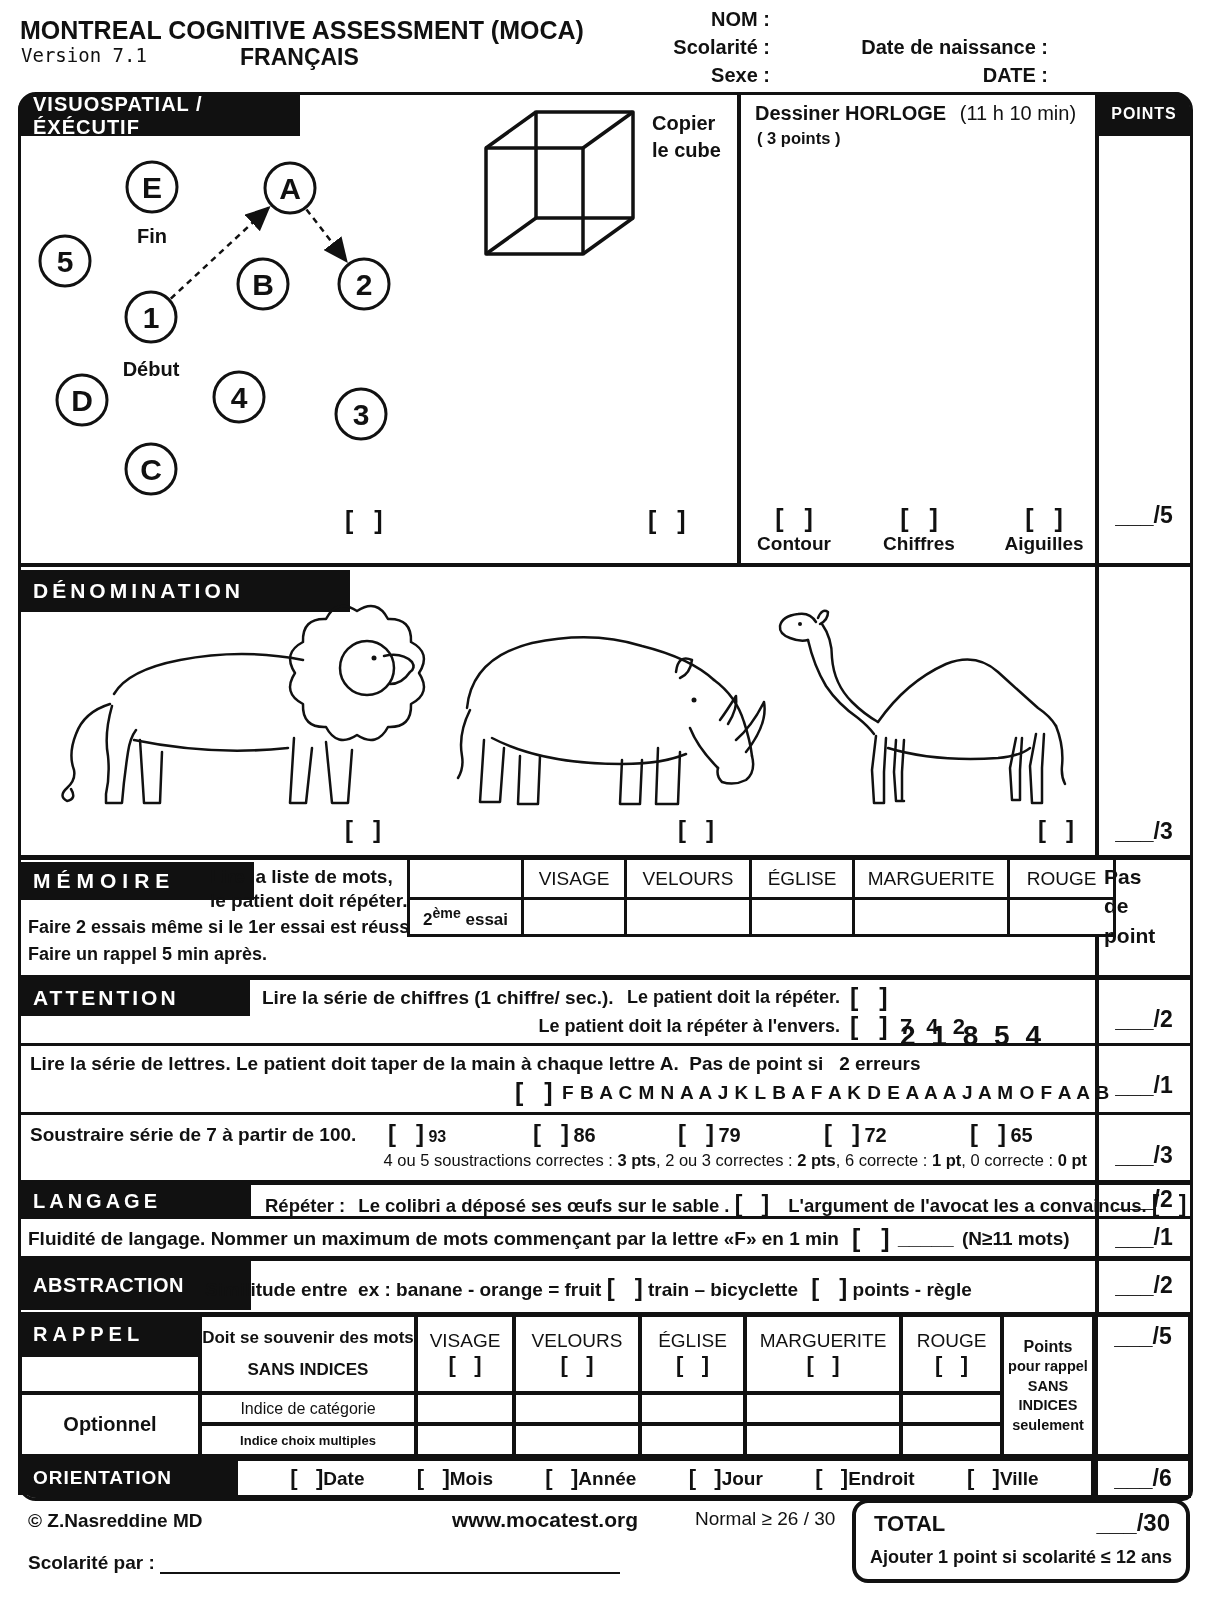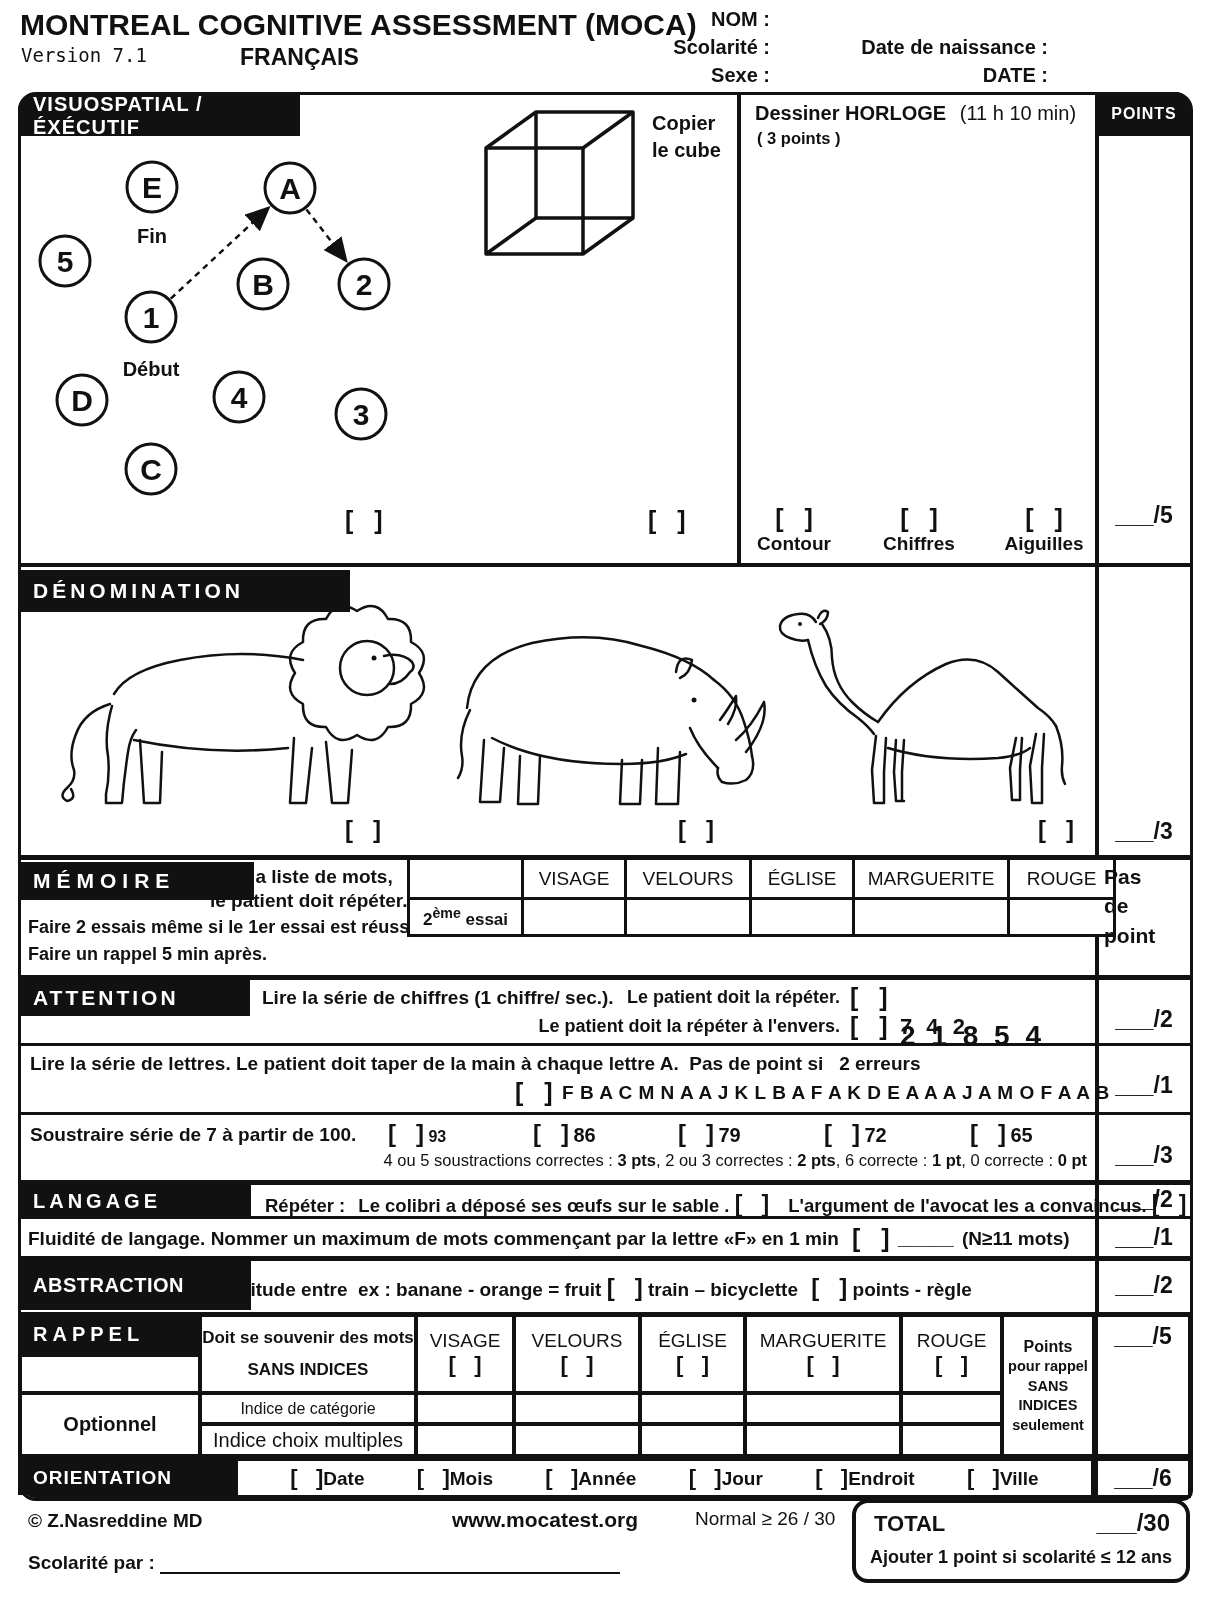--- a/index.html
+++ b/index.html
@@ -23,21 +23,21 @@
             font-size:19px}
   table.mem td{border:3px solid #111;text-align:center;padding:0;background:#fff}
   svg{display:block}
   .ckgrp{position:absolute;display:flex;flex-direction:column;align-items:center}
 </style>
 </head>
 <body>
 
 <div class="page">
 
-  <div class="abs" style="left:20px;top:8px;font-size:30px;font-weight:bold">MONTREAL COGNITIVE ASSESSMENT (MOCA)</div>
+  <div class="abs" style="left:20px;top:16px;font-size:25px;font-weight:bold">MONTREAL COGNITIVE ASSESSMENT (MOCA)</div>
   <div class="abs" style="left:21px;top:44px;font-size:19px;font-family:'DejaVu Sans Mono',monospace">Version 7.1</div>
   <div class="abs" style="left:240px;top:44px;font-size:23px;font-weight:bold">FRANÇAIS</div>
 
   <div class="abs" style="left:640px;top:8px;width:130px;text-align:right;font-size:20px;font-weight:bold">NOM :</div>
   <div class="abs" style="left:600px;top:36px;width:170px;text-align:right;font-size:20px;font-weight:bold">Scolarité :</div>
   <div class="abs" style="left:640px;top:64px;width:130px;text-align:right;font-size:20px;font-weight:bold">Sexe :</div>
   <div class="abs" style="left:830px;top:36px;width:218px;text-align:right;font-size:20px;font-weight:bold">Date de naissance :</div>
   <div class="abs" style="left:830px;top:64px;width:218px;text-align:right;font-size:20px;font-weight:bold">DATE :</div>
 
   <div class="frame"></div>
@@ -331,21 +331,21 @@
   <div class="wcell" style="left:202px;top:1395px;width:212px;height:27px">
     <div style="font-size:16px;font-weight:normal">Indice de catégorie</div>
   </div>
   <div class="wcell" style="left:418px;top:1395px;width:94px;height:27px"></div>
   <div class="wcell" style="left:516px;top:1395px;width:122px;height:27px"></div>
   <div class="wcell" style="left:642px;top:1395px;width:101px;height:27px"></div>
   <div class="wcell" style="left:747px;top:1395px;width:152px;height:27px"></div>
   <div class="wcell" style="left:903px;top:1395px;width:97px;height:27px"></div>
 
   <div class="wcell" style="left:202px;top:1426px;width:212px;height:28px">
-    <div style="font-size:20px;font-weight:normal">Indice choix multiples</div>
+    <div style="font-size:13px;font-weight:bold">Indice choix multiples</div>
   </div>
   <div class="wcell" style="left:418px;top:1426px;width:94px;height:28px"></div>
   <div class="wcell" style="left:516px;top:1426px;width:122px;height:28px"></div>
   <div class="wcell" style="left:642px;top:1426px;width:101px;height:28px"></div>
   <div class="wcell" style="left:747px;top:1426px;width:152px;height:28px"></div>
   <div class="wcell" style="left:903px;top:1426px;width:97px;height:28px"></div>
 
   <div class="wcell" style="left:1098px;top:1317px;width:90px;height:137px;justify-content:flex-start;padding-top:6px">
     <div style="font-size:23px;font-weight:bold">___/5</div>
   </div>

